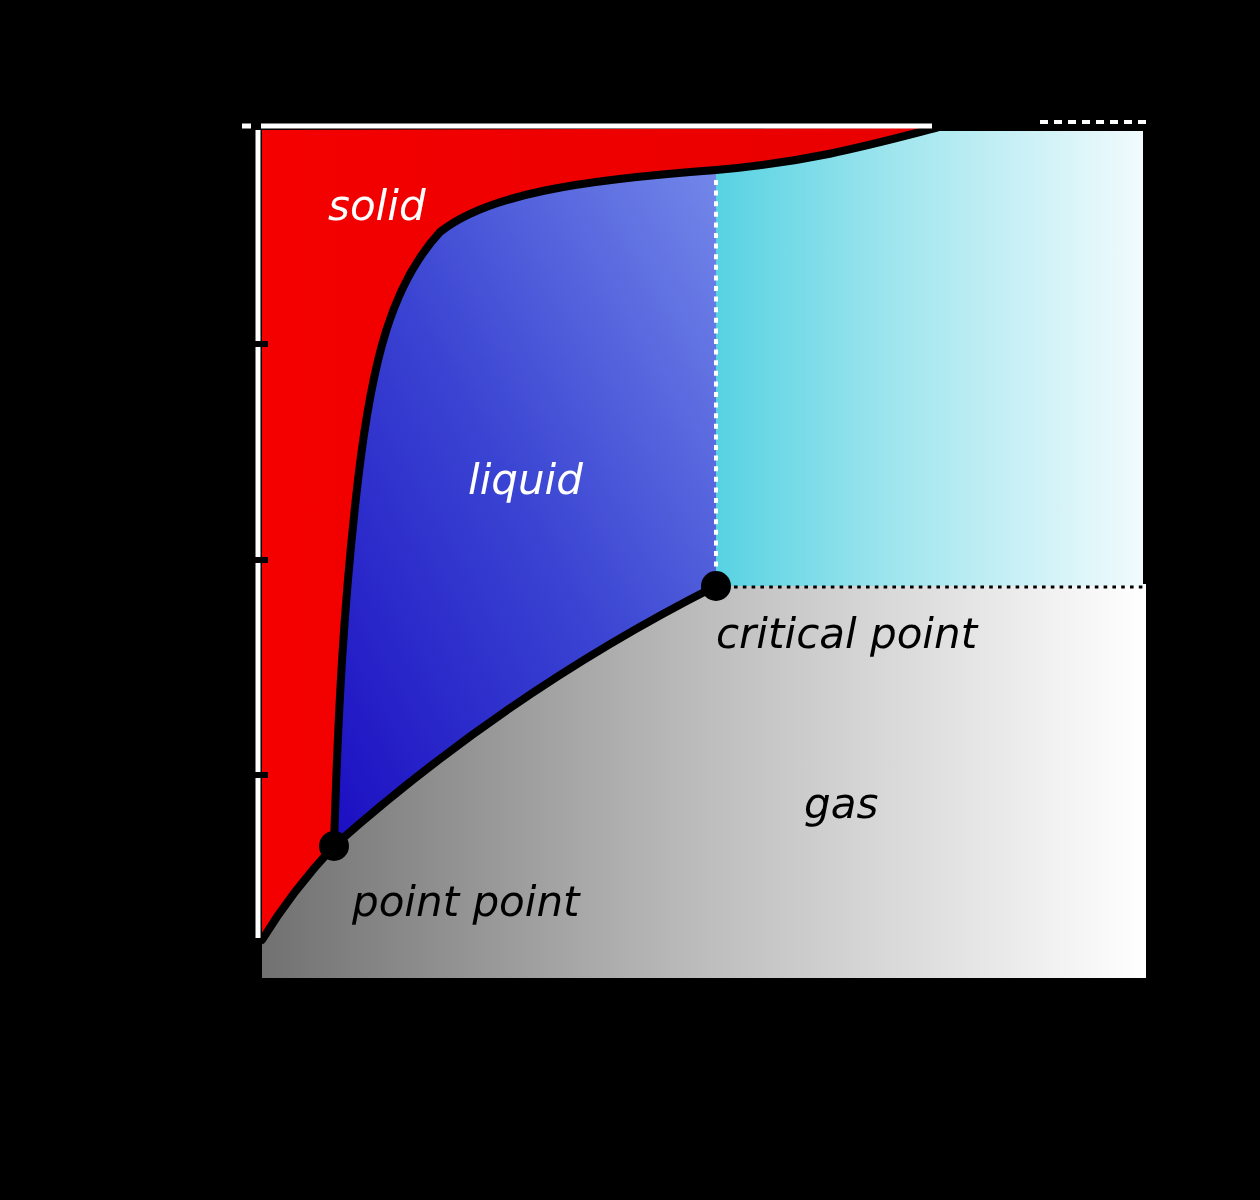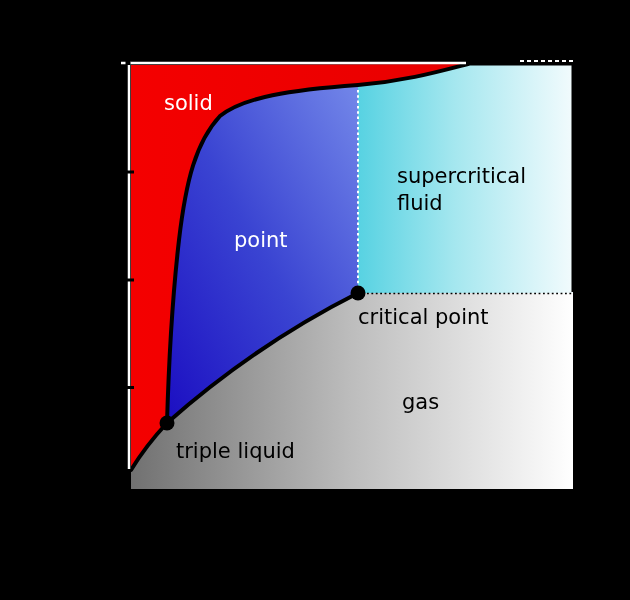--- a/index.html
+++ b/index.html
@@ -21,20 +21,21 @@
     position: absolute;
     left: 0;
     top: 0;
   }
   .lbl {
     position: absolute;
     font-size: 21px;
     line-height: 1.3;
     color: #000;
     white-space: nowrap;
+    font-style: italic;
   }
   .lbl.light { color: #ffffff; }
   .lbl.wrap  { white-space: normal; width: 160px; }
 </style>
 </head>
 <body>
 
 <div class="stage">
 
   <svg width="630" height="600" viewBox="0 0 630 600">
@@ -110,22 +111,21 @@
     <rect x="123" y="278.5" width="11" height="3" fill="#000000"></rect>
     <rect x="123" y="386" width="11" height="3" fill="#000000"></rect>
     <rect x="125.5" y="59" width="5" height="6" fill="#000000"></rect>
 
     <circle cx="167" cy="423" r="7.5" fill="#000000"></circle>
     <circle cx="358" cy="293" r="7.5" fill="#000000"></circle>
   </svg>
 
   <div class="lbl light" style="left:164px; top:90px;">solid</div>
 
-  <div class="lbl light" style="left:234px; top:227px;">point</div>
+  <div class="lbl light" style="left:234px; top:227px;">liquid</div>
 
-  <div class="lbl wrap" style="left:397px; top:163px;">supercritical fluid</div>
 
   <div class="lbl" style="left:358px; top:304px;">critical point</div>
 
   <div class="lbl" style="left:402px; top:389px;text-align:center;">gas</div>
 
-  <div class="lbl" style="left:176px; top:438px;">triple liquid</div>
+  <div class="lbl" style="left:176px; top:438px;">point point</div>
 </div>
 
 </body></html>

